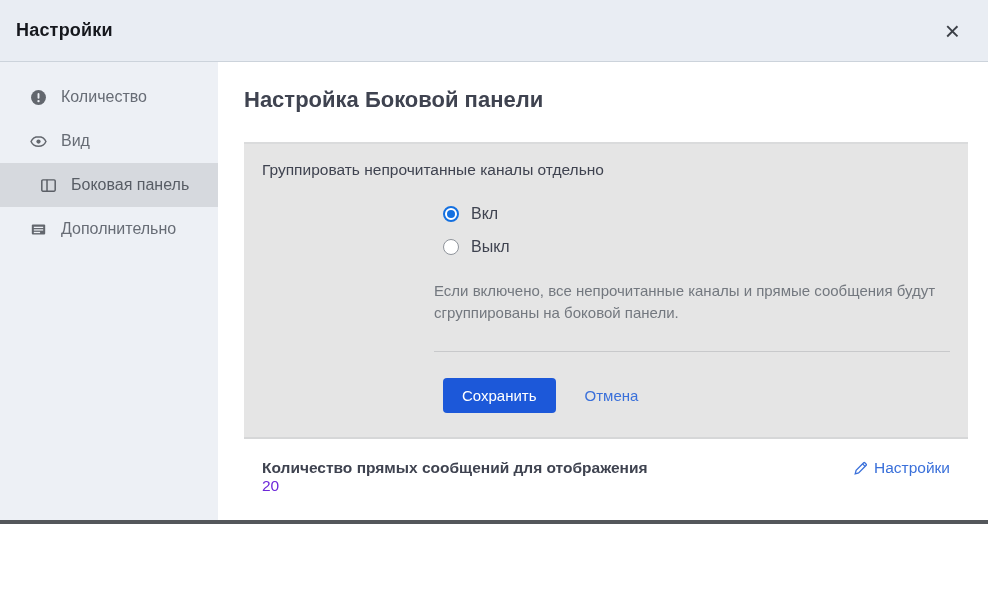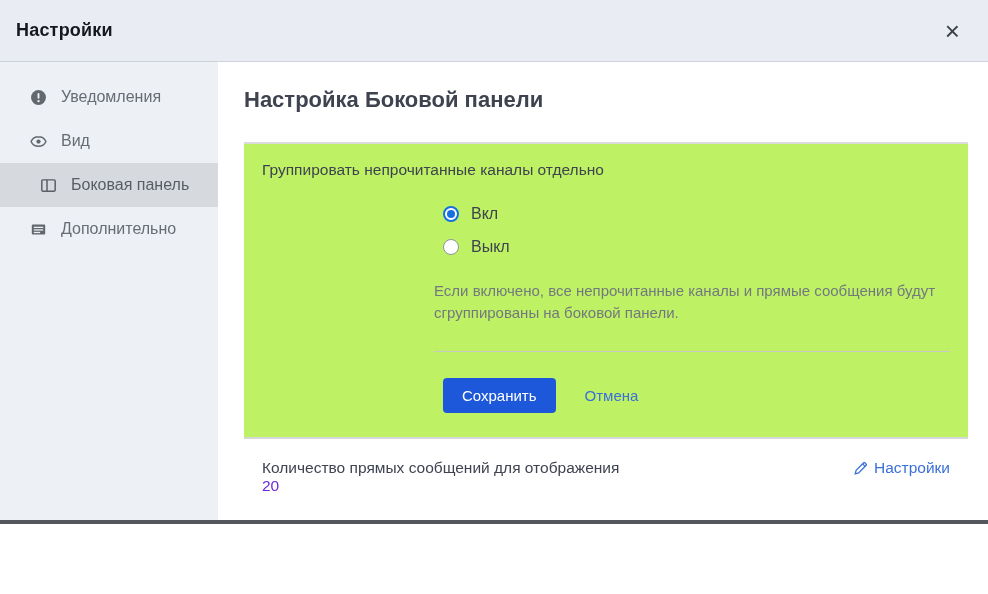--- a/index.html
+++ b/index.html
@@ -27,21 +27,21 @@
   }
   .side-item.selected { background:#d6d9de; color:#585d65;padding-left:40px; }
   .side-icon { width:17px; height:17px; display:inline-flex; flex-shrink:0; }
   .side-icon svg { width:17px; height:17px; }
 
   .content { flex:1; padding:0 20px 0 26px; background:#fff; }
   .page-title { font-size:22px; font-weight:700; color:#3f4350; margin-top:25px; }
 
   
   .panel {
-    margin-top:29px; background:#bef264;
+    margin-top:29px; background:#e5e5e5;
     border-top:2px solid #dadbdc; border-bottom:2px solid #d6d7d8;
     padding:17px 18px 24px 18px;
   }
   .setting-label { font-size:15.5px; color:#3f4350; }
   .indent { margin-left:172px; margin-top:26px; }
   .radio-row { display:flex; align-items:center; gap:12px; margin-left:9px; margin-bottom:15px; cursor:pointer; }
   .radio-row span.lbl { font-size:16px; color:#3f4350; }
   .radio {
     width:16px; height:16px; border-radius:50%; background:#fff;
     border:1px solid #8f949b; display:inline-block; position:relative; flex-shrink:0;
@@ -56,21 +56,21 @@
   .btn-row { margin-top:26px; margin-left:9px; display:flex; align-items:center; }
   .save-btn {
     background:#1c58d9; color:#fff; border:none; border-radius:4px;
     font-size:15px; font-family:inherit; padding:9px 19px; cursor:pointer;
   }
   .cancel-link { font-size:15px; color:#3a70da; margin-left:29px; text-decoration:none; cursor:pointer; }
 
   
   .dm-section { margin-top:20px; padding:0 18px; }
   .dm-head { display:flex; align-items:center; justify-content:space-between; }
-  .dm-label { font-size:15.5px; font-weight:400; color:#3f4350; }
+  .dm-label { font-size:15.5px; font-weight:700; color:#3f4350; }
   .edit-link {
     display:inline-flex; align-items:center; gap:6px; font-size:15.5px;
     color:#3a70da; text-decoration:none; cursor:pointer;
   }
   .edit-link svg { width:14px; height:14px; }
   .dm-value { font-size:15.5px; color:#6d28d9; }
   .bottom-divider { border-top:1px solid #dcdddf; margin-top:26px; }
 
   
   .window-edge { position:absolute; left:0; bottom:0; width:100%; height:4px; background:#54575b; }
@@ -91,21 +91,21 @@
 
     <nav class="sidebar">
       <div class="side-item">
         <span class="side-icon">
           <svg viewBox="0 0 16 16">
               <circle cx="8" cy="8" r="7" fill="#63676e"></circle>
               <rect x="7.1" y="3.8" width="1.8" height="5.4" rx="0.9" fill="#edf0f5"></rect>
               <circle cx="8" cy="11.4" r="1.1" fill="#edf0f5"></circle>
             </svg>
         </span>
-        <span>Уведомления</span>
+        <span>Количество</span>
       </div>
       <div class="side-item">
         <span class="side-icon">
           <svg viewBox="0 0 16 16">
               <path d="M8 3.5C4.7 3.5 2 5.7 1 8c1 2.3 3.7 4.5 7 4.5S14 10.3 15 8c-1-2.3-3.7-4.5-7-4.5z" fill="none" stroke="#63676e" stroke-width="1.4"></path>
               <circle cx="8" cy="8" r="2" fill="#63676e"></circle>
             </svg>
         </span>
         <span>Вид</span>
       </div>

